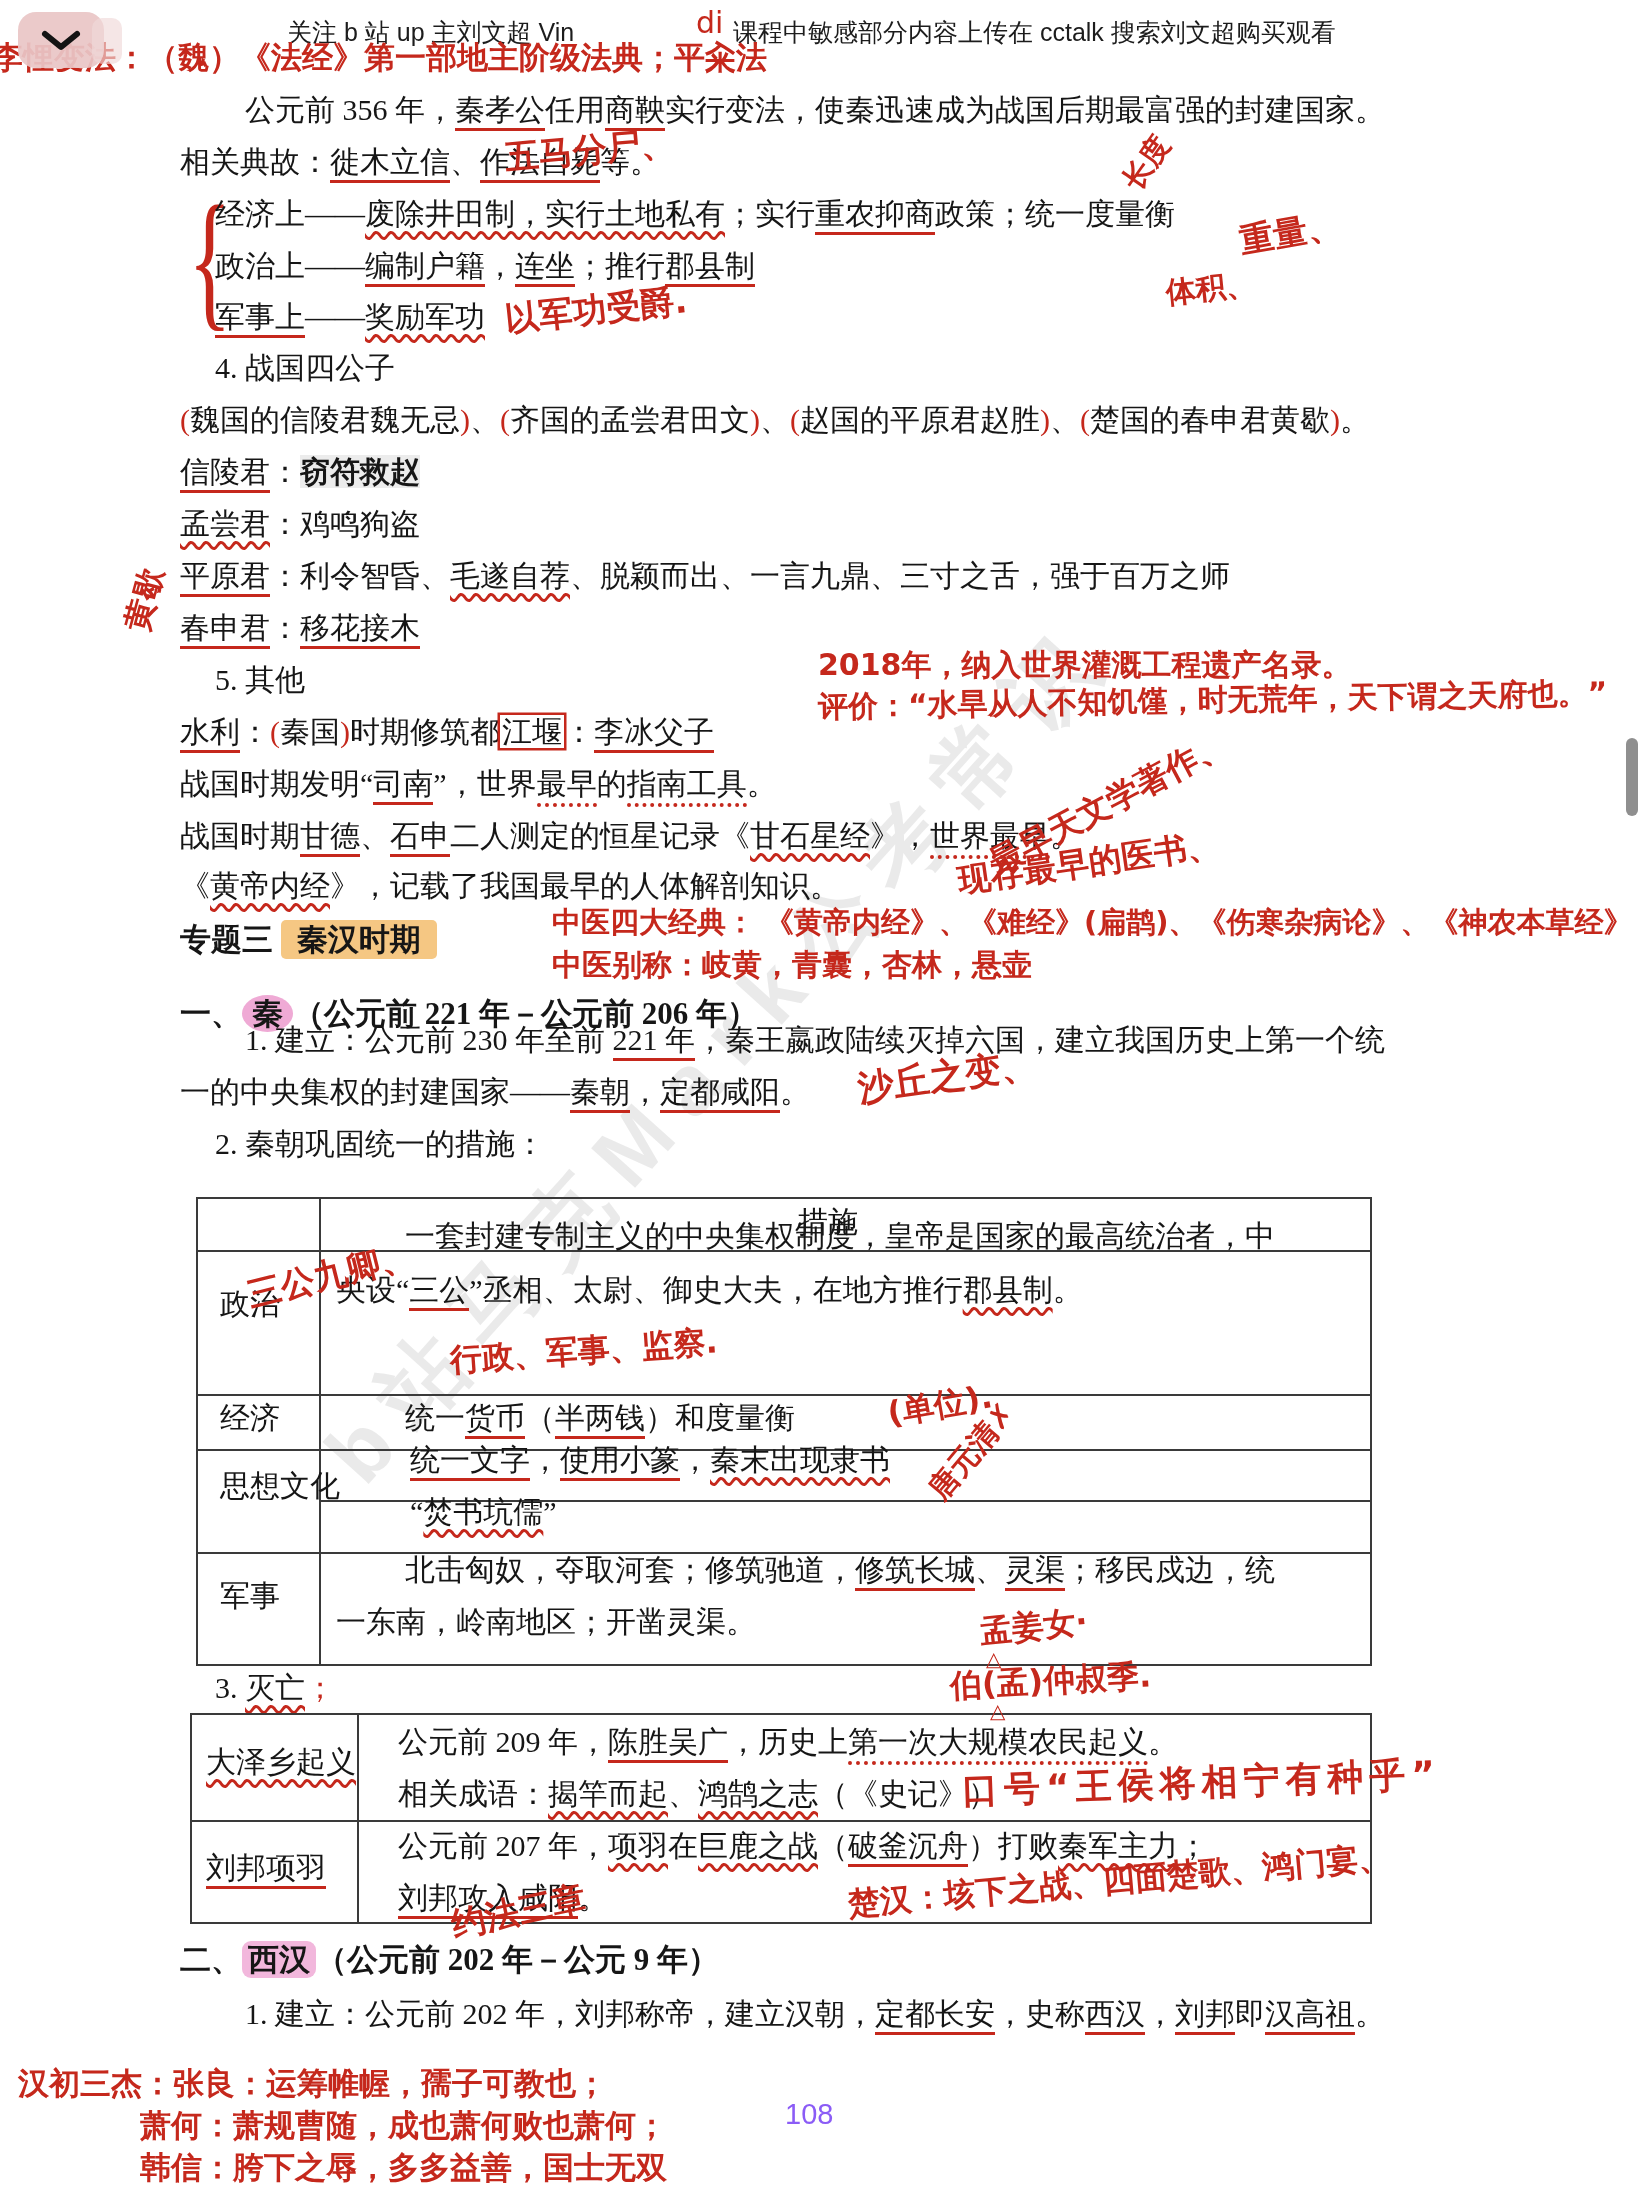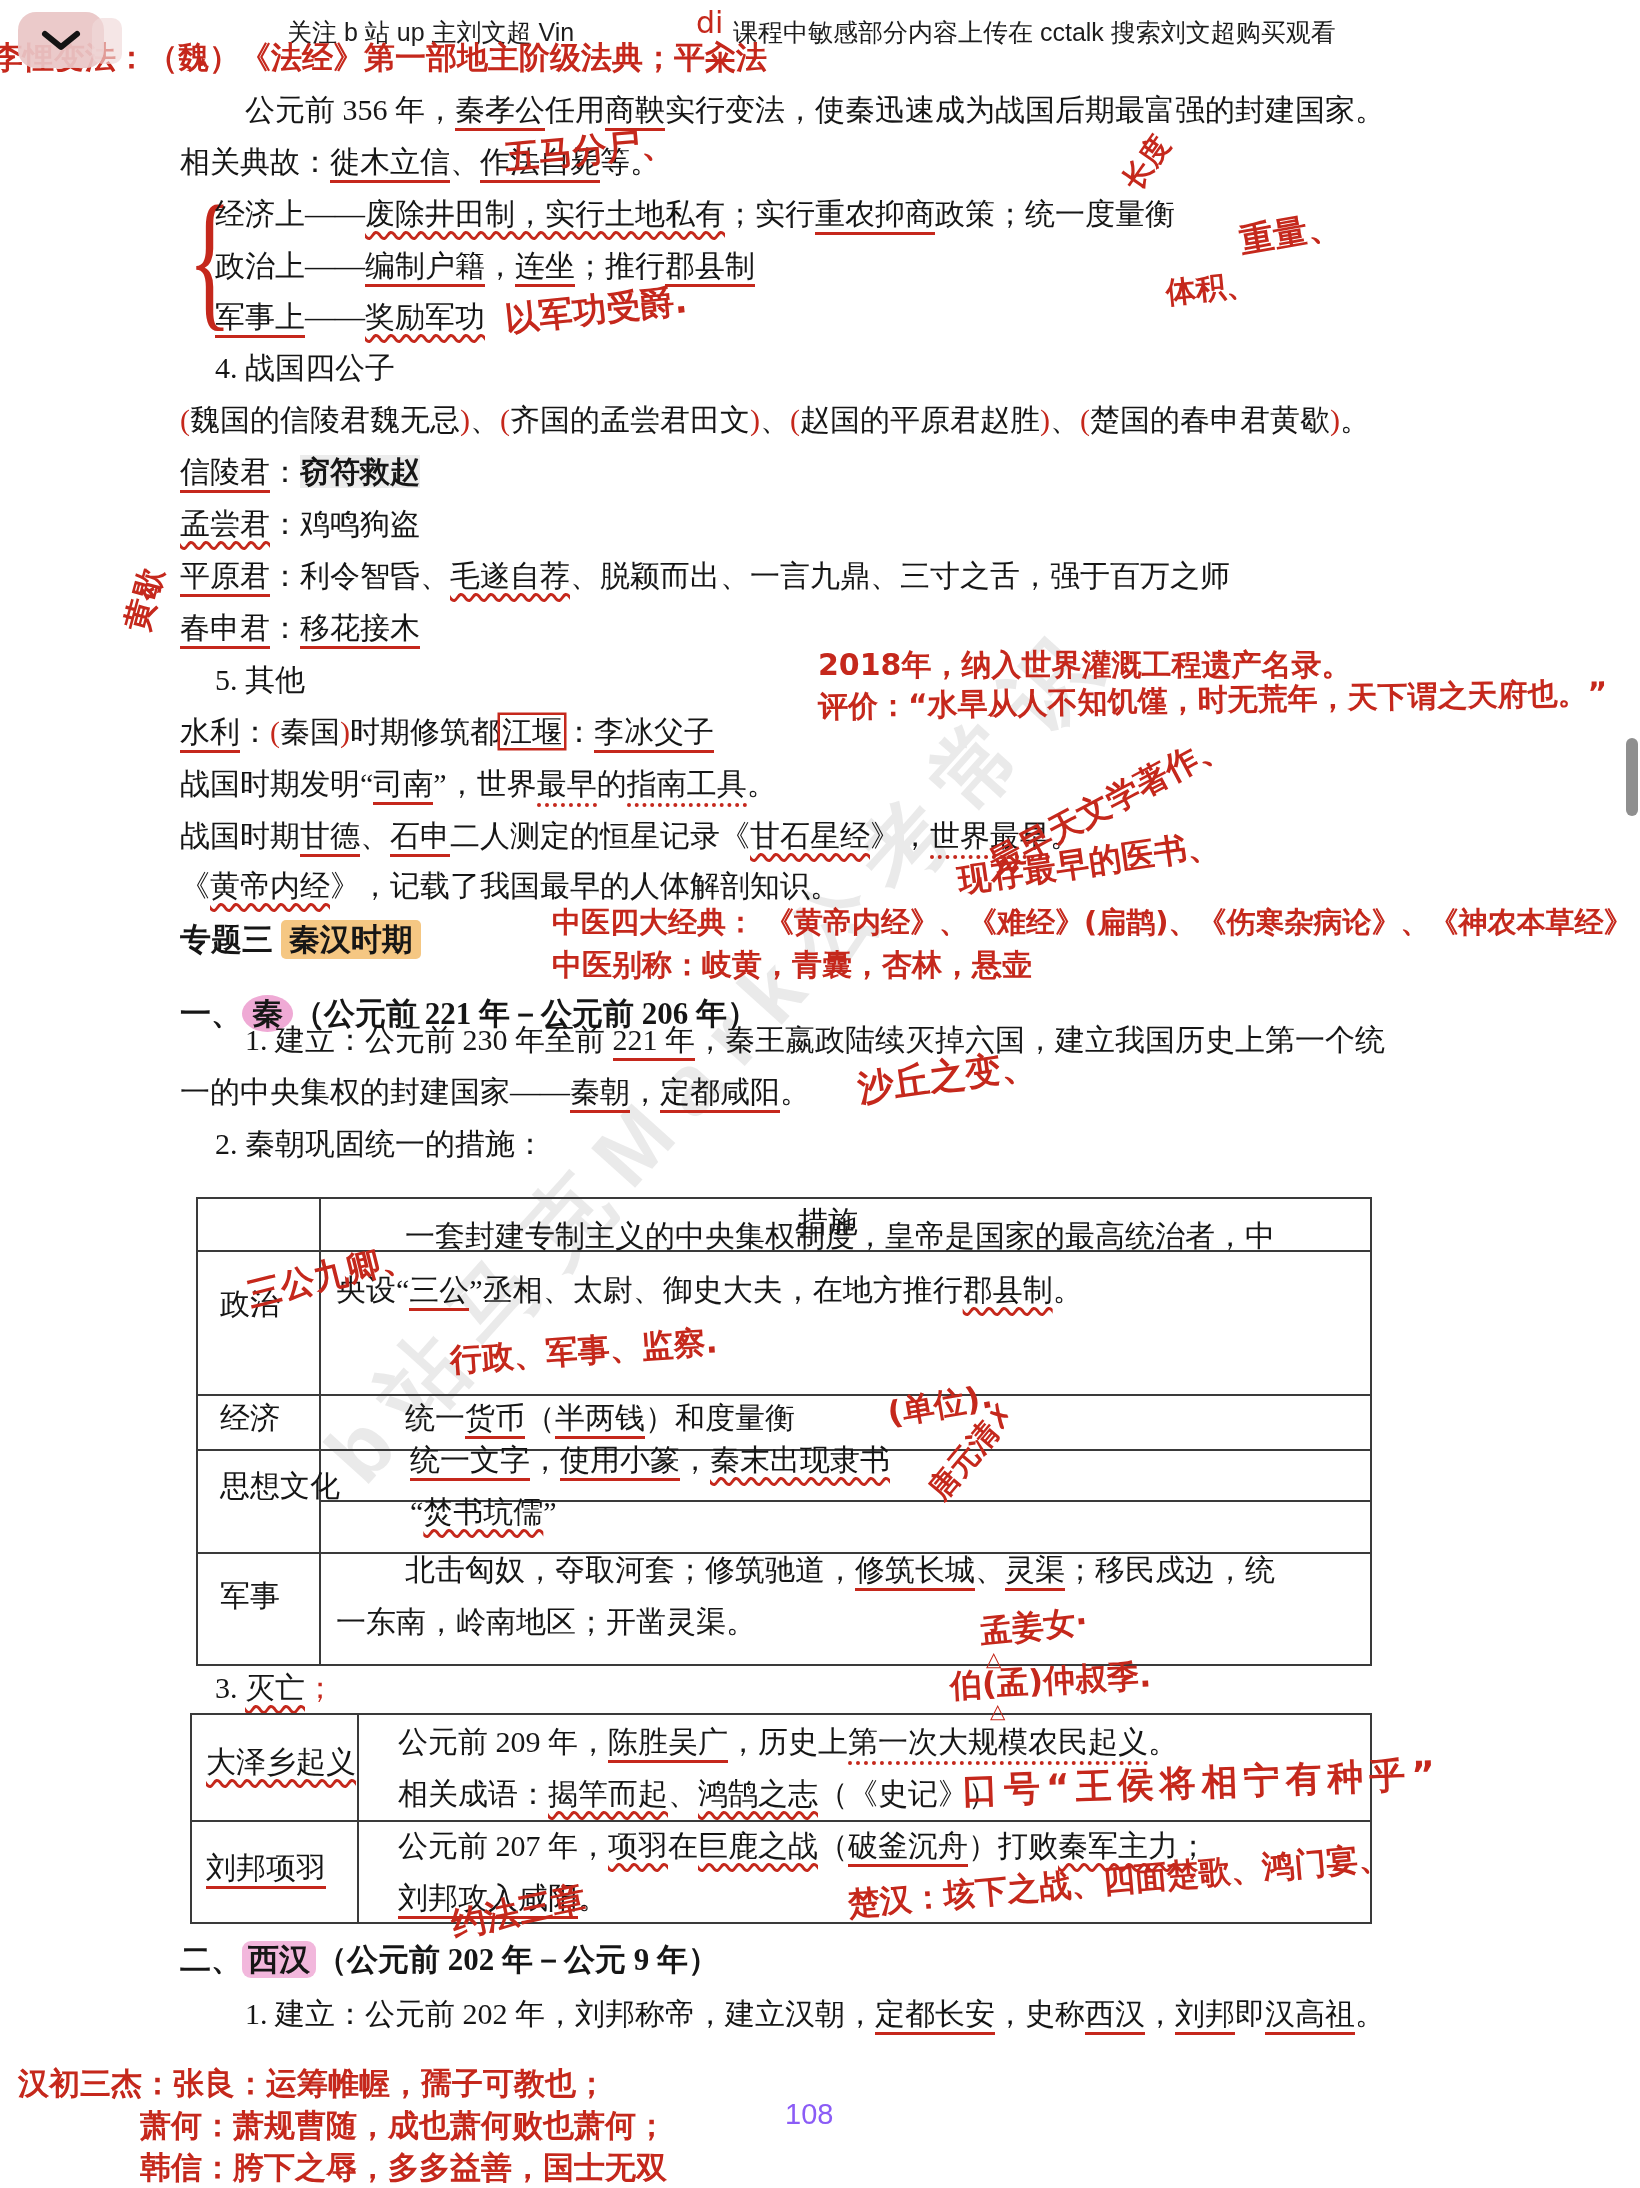--- a/index.html
+++ b/index.html
@@ -8,21 +8,21 @@
   .ln{position:absolute;font-size:30px;line-height:40px;white-space:nowrap;color:#161616;}
   .head{font-weight:bold;font-size:31px;}
   
   .u{border-bottom:3px solid #c5281c;padding-bottom:2px;}
   .uw{text-decoration-line:underline;text-decoration-style:wavy;text-decoration-color:#c5281c;
       text-decoration-thickness:2.5px;text-underline-offset:7px;}
   .dots{border-bottom:4px dotted #c5281c;padding-bottom:3px;margin-top:9px;}
   .red{color:#c5281c;}
   .box{box-shadow:0 0 0 2.5px #c5281c;padding:0 2px;}
   .bb{font-weight:bold;background:#ececec;}
-  .hlo{background:#f5c783;padding:2px 8px;border-radius:5px;font-weight:bold;}
+  .hlo{background:#f5c783;padding:2px 16px;border-radius:5px;font-weight:bold;}
   .hlp{background:#efaad5;padding:1px 10px;border-radius:50%;font-weight:bold;}
   .hlp2{background:#f2b7dc;padding:1px 6px;border-radius:9px;font-weight:bold;}
   
   .hw{position:absolute;color:#c5281c;font-family:"DejaVu Sans","Liberation Sans",sans-serif;
       font-weight:600;white-space:nowrap;transform-origin:left center;line-height:1.15;}
   
   .tbl{position:absolute;border:2.5px solid #3a3a3a;}
   .vline{position:absolute;width:0;border-left:2.5px solid #3a3a3a;}
   .hline{position:absolute;height:0;border-top:2.5px solid #3a3a3a;}
   

